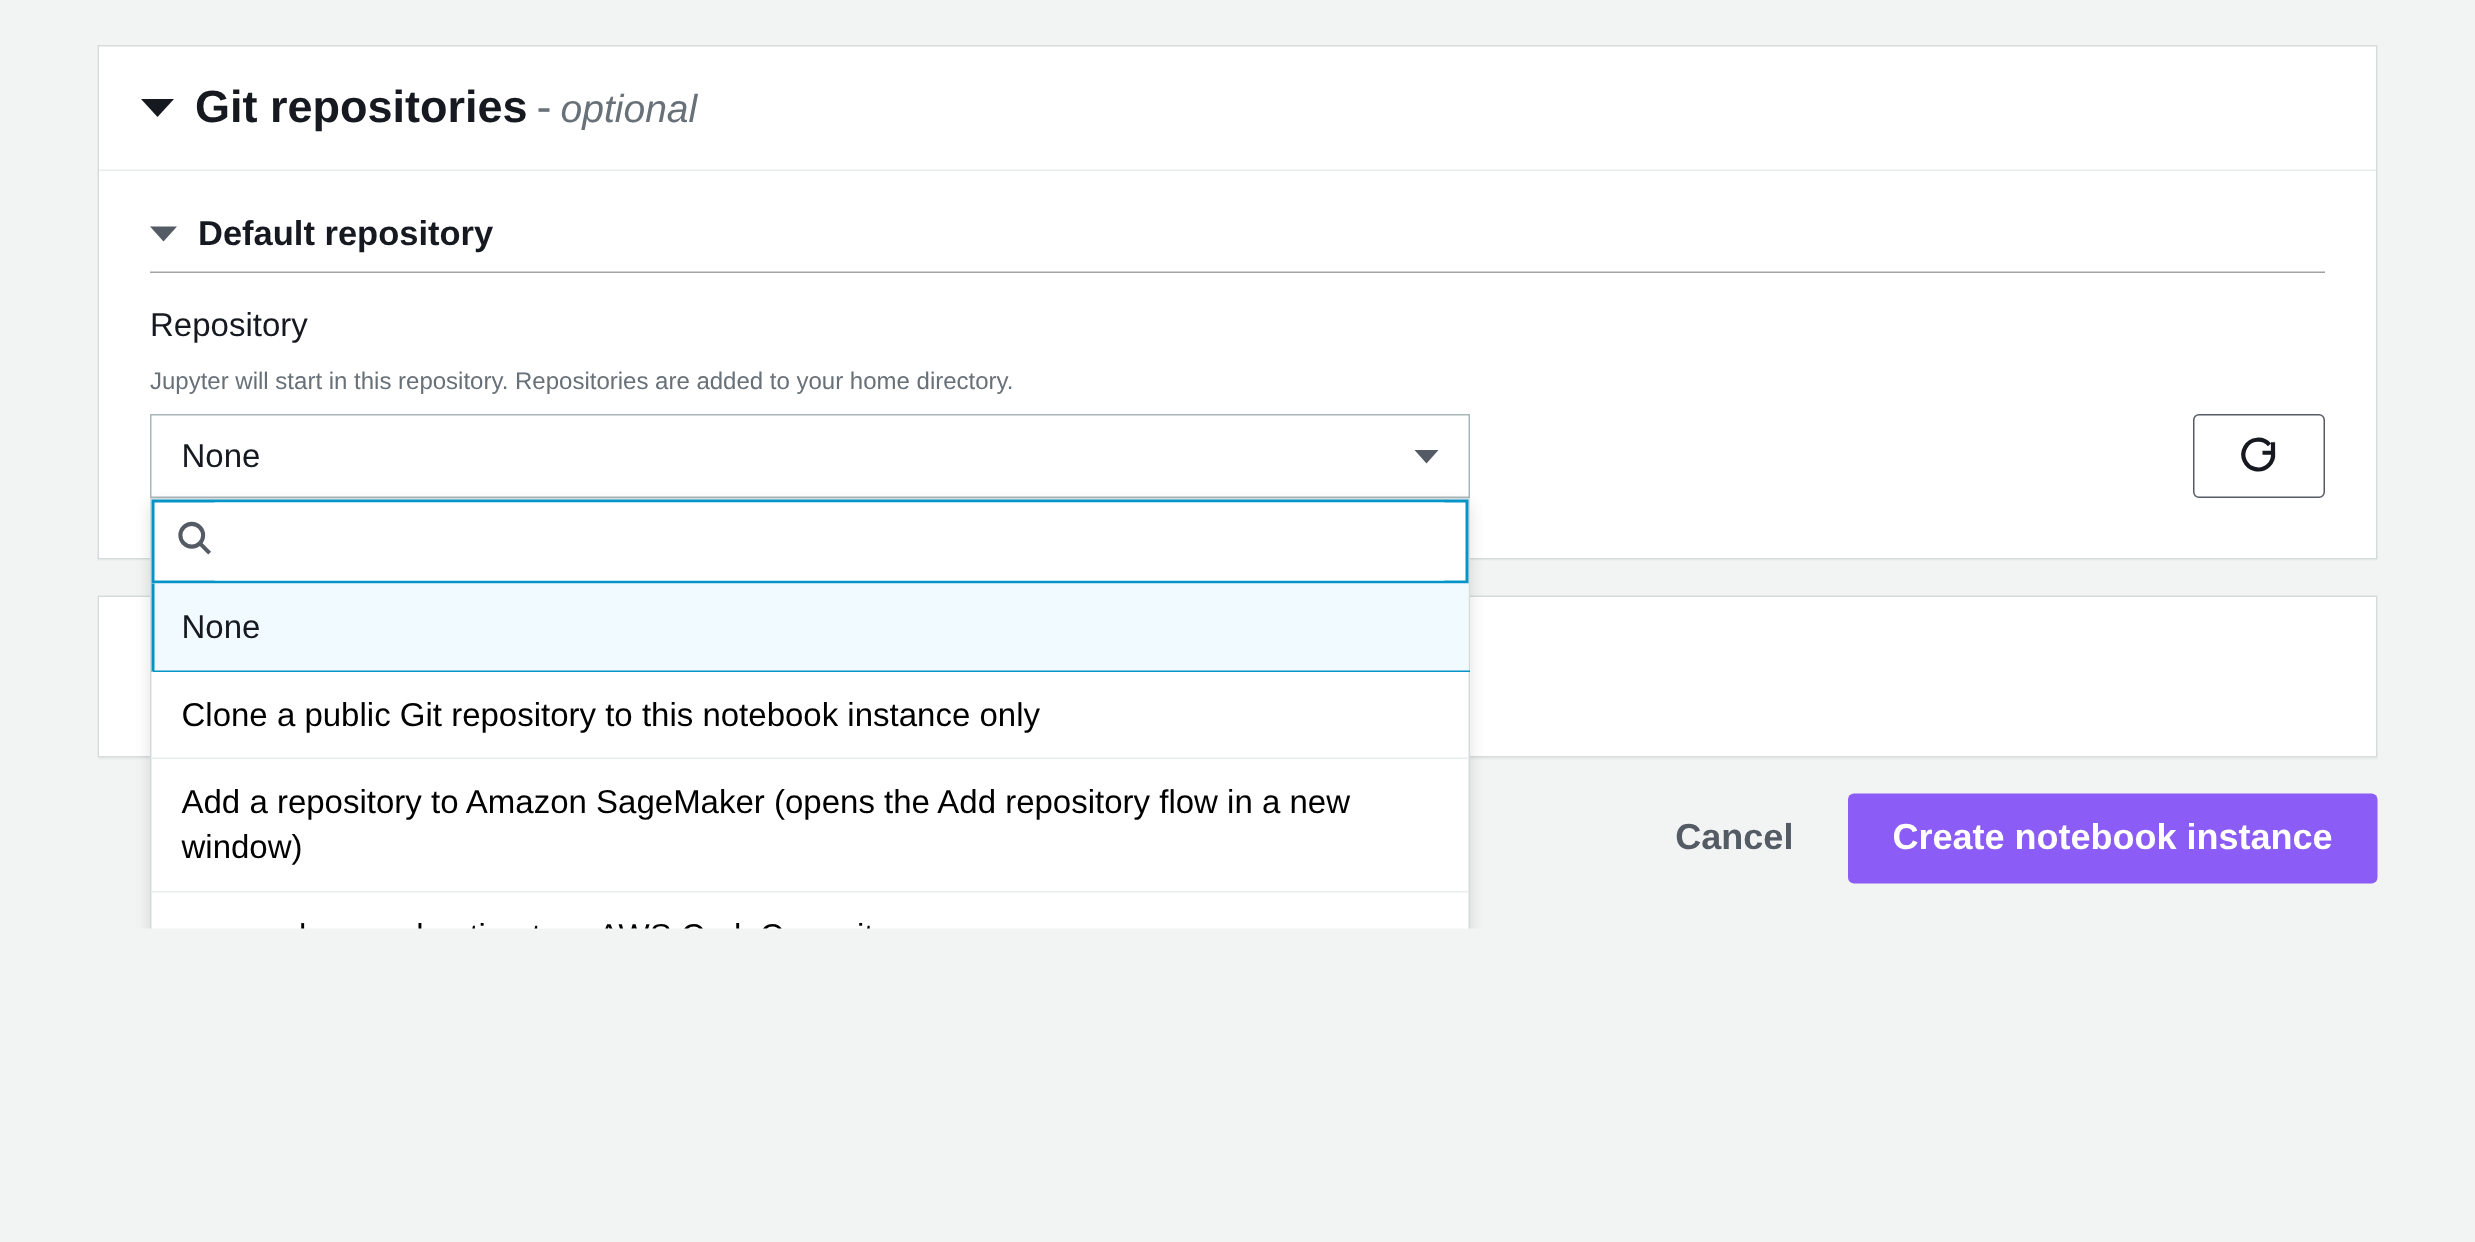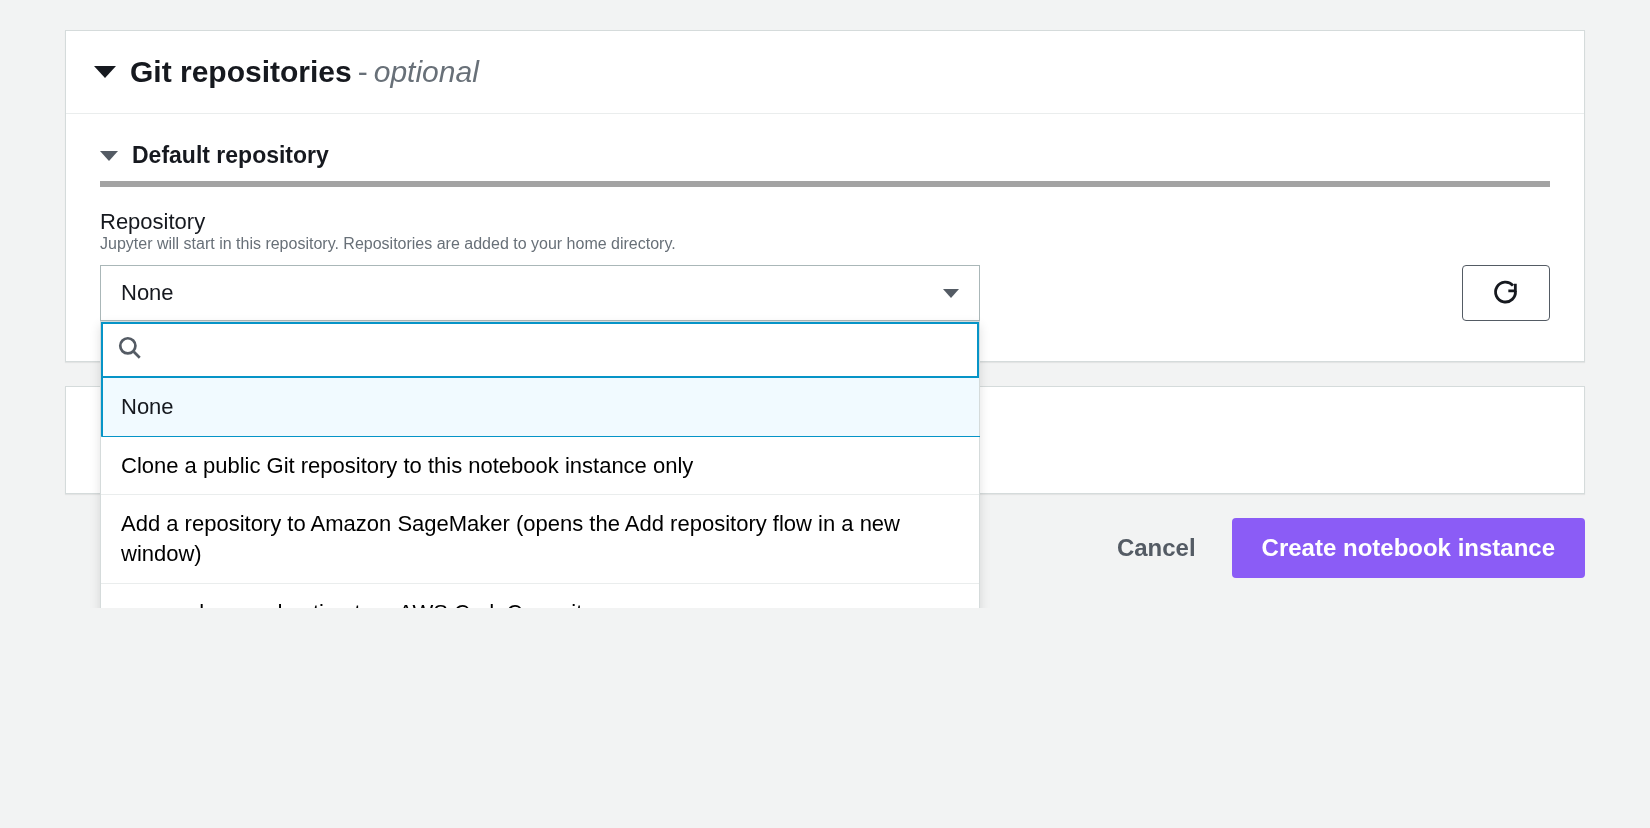--- a/index.html
+++ b/index.html
@@ -36,45 +36,45 @@
     .panel-tag-sep {
       font-weight: 400;
       color: #687078;
       font-size: 30px;
       margin: 0 6px;
     }
     .panel-tag {
       font-style: italic;
       font-weight: 400;
       color: #687078;
-      font-size: 30px;
+      font-size: 26px;
     }
     .panel-body {
       padding: 28px 34px 40px 34px;
     }
     .sub-header {
       display: flex;
       align-items: center;
       padding-bottom: 12px;
-      border-bottom: 6px solid #a3a3a3;
+      border-bottom: 1px solid #a3a3a3;
       margin-bottom: 22px;
     }
     .sub-header .tri {
       margin-right: 14px;
     }
     .sub-title {
       font-size: 23px;
       font-weight: 700;
       color: #16191f;
     }
     .field-label {
       font-size: 22px;
       font-weight: 400;
       color: #16191f;
-      margin-bottom: 0;
+      margin-bottom: 16px;
     }
     .field-help {
       font-size: 16px;
       color: #687078;
       margin-bottom: 12px;
     }
     .row {
       display: flex;
       align-items: flex-end;
     }

